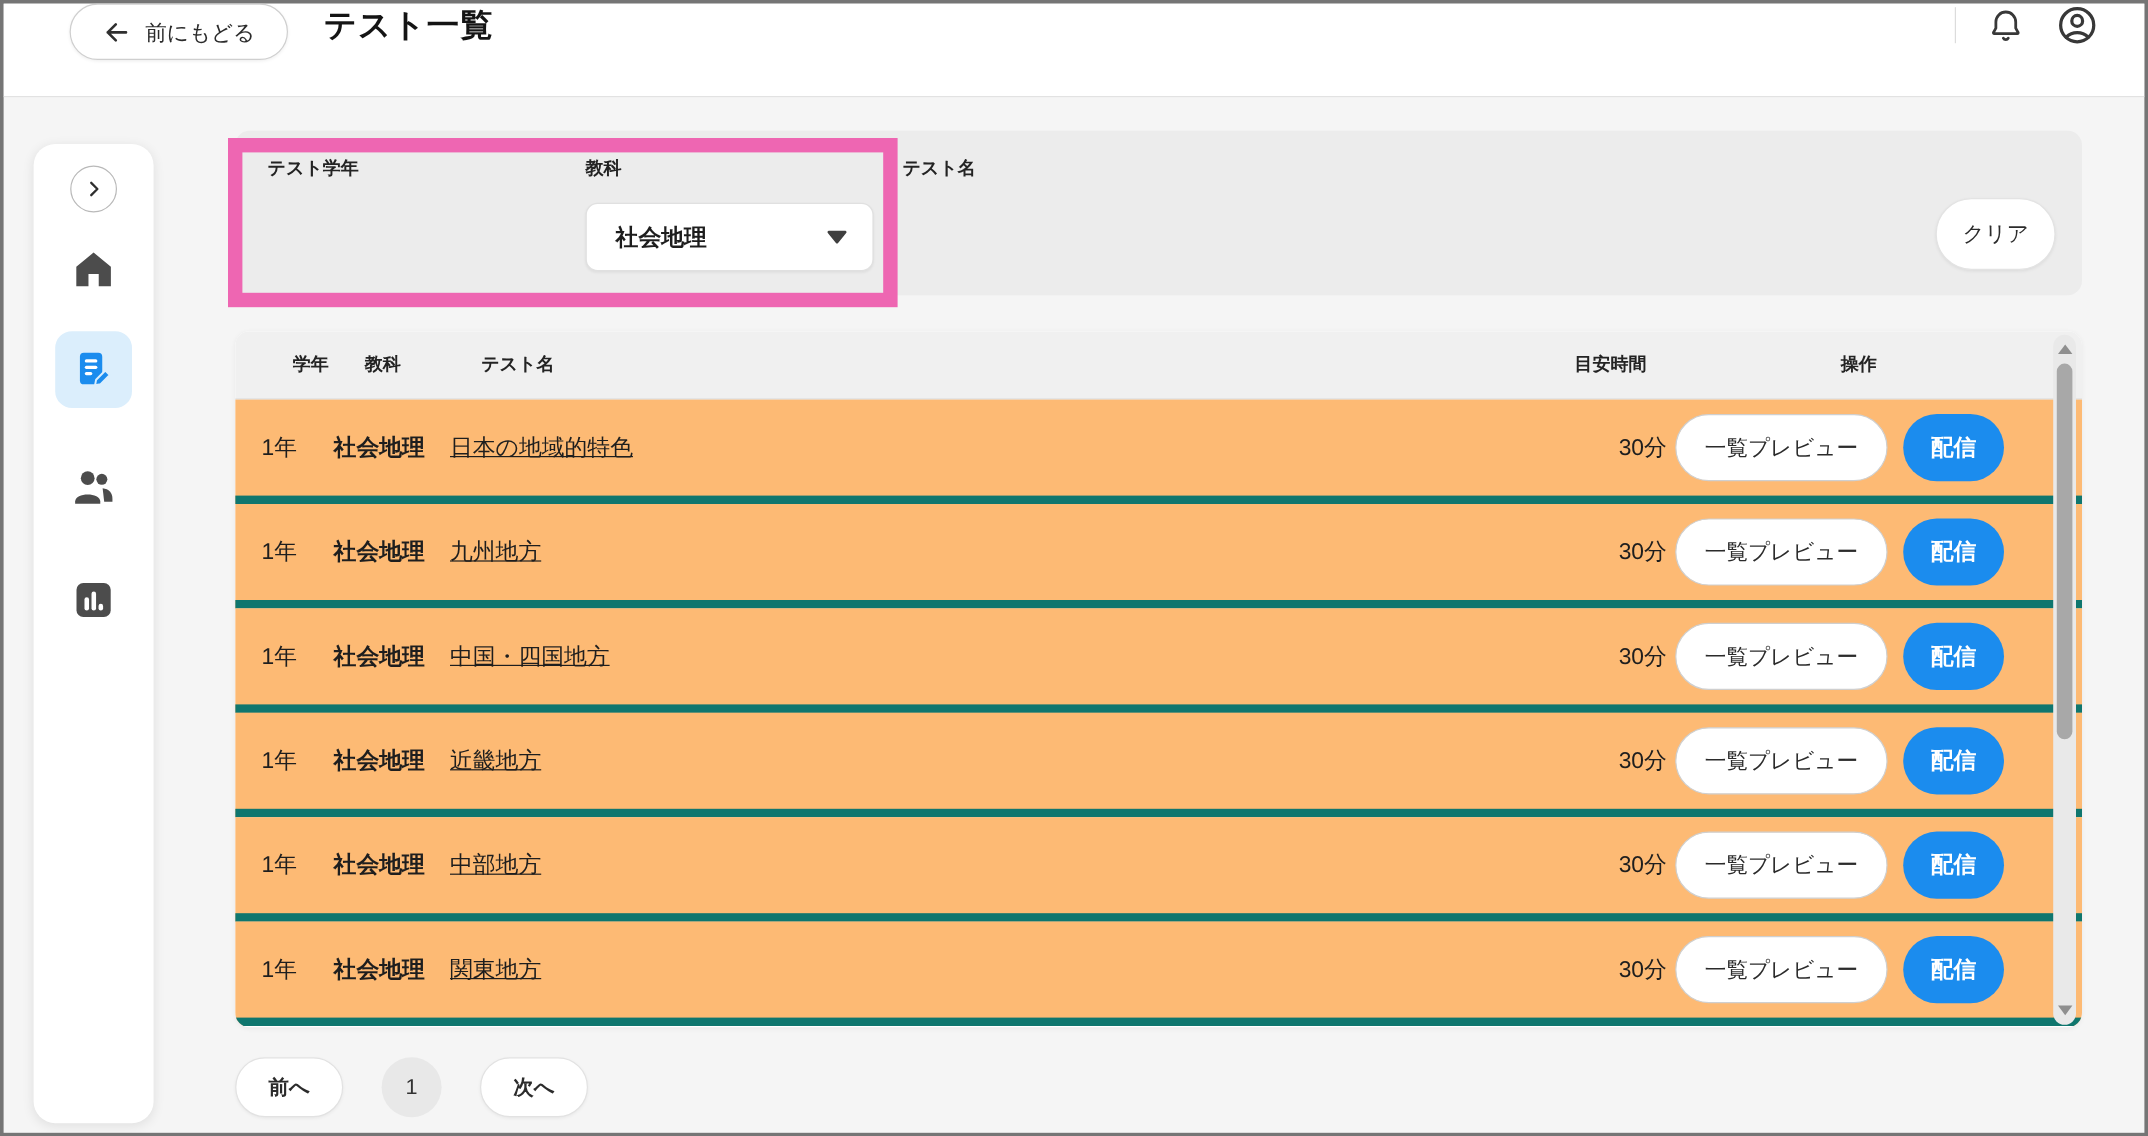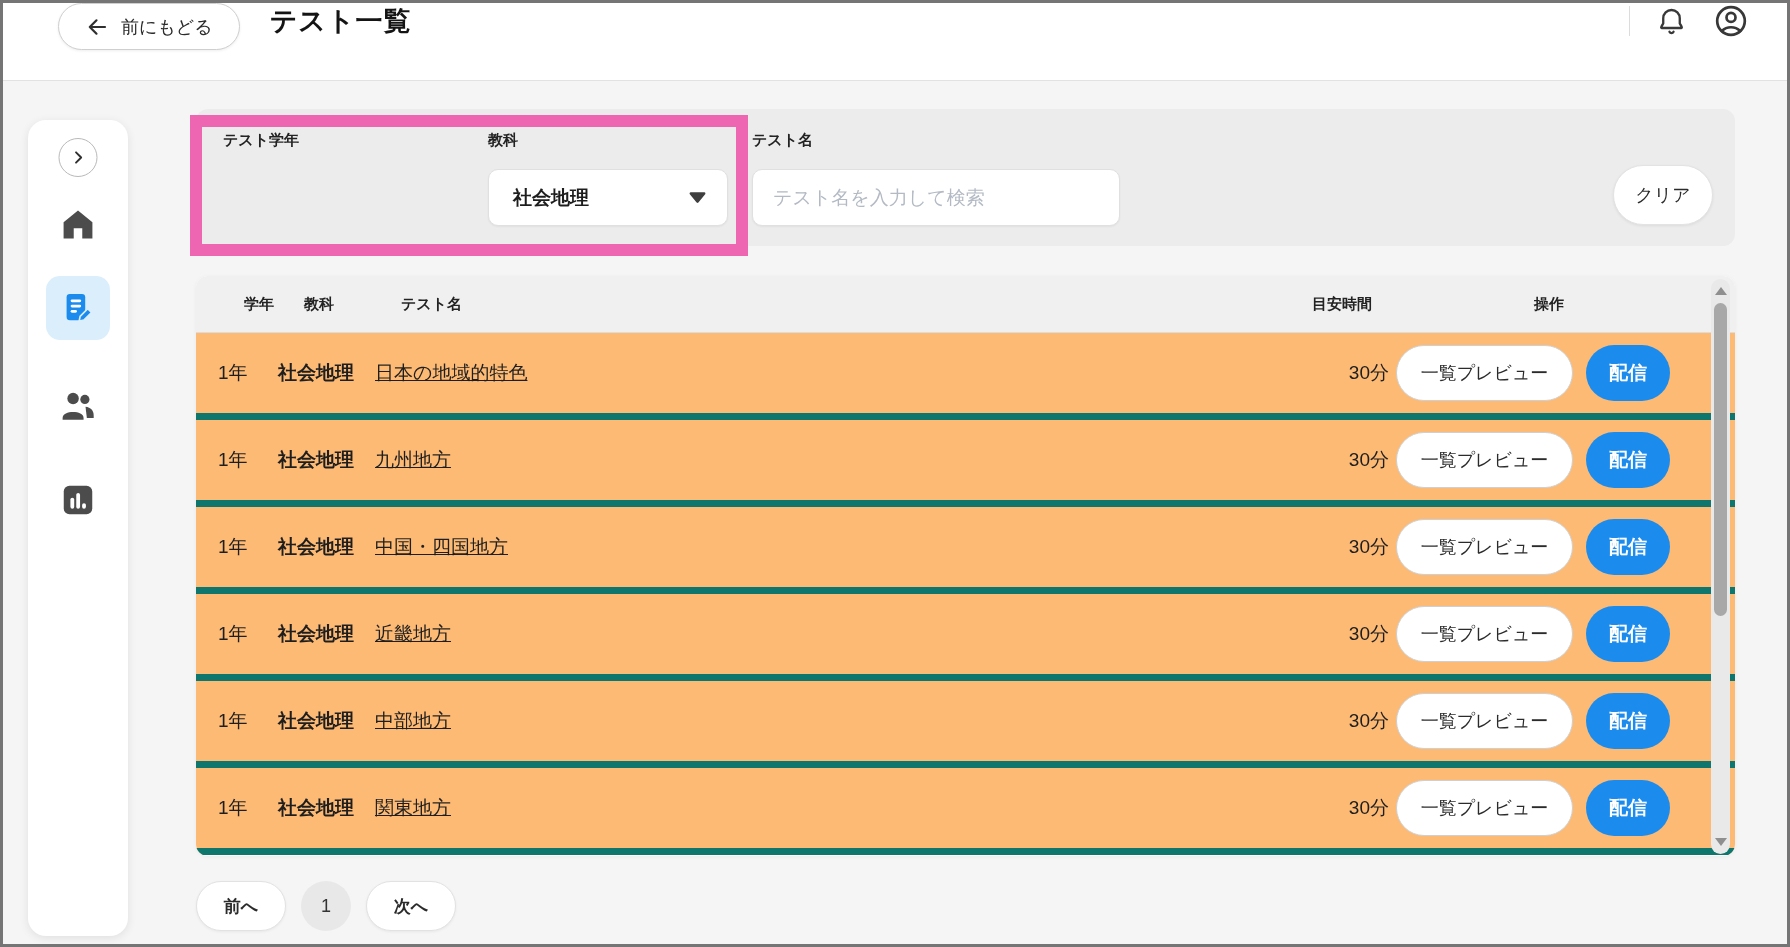--- a/index.html
+++ b/index.html
@@ -102,21 +102,21 @@
   
   .scrollbar {
     position:absolute; top:3px; bottom:2px; right:5px; width:19px;
     background:#e9e9e9; border-radius:10px; z-index:4;
   }
   .sb-arrow { position:absolute; left:50%; transform:translateX(-50%); width:0; height:0; border-left:6px solid transparent; border-right:6px solid transparent; cursor:pointer; }
   .arrow-up { top:8px; border-bottom:8px solid #8f8f8f; }
   .arrow-down { bottom:8px; border-top:8px solid #8f8f8f; }
   .sb-thumb { position:absolute; left:3px; top:24px; width:13px; height:313px; background:#a8a8a8; border-radius:7px; cursor:pointer; }
   
-  .pagination { position:absolute; left:193px; top:878px; display:flex; align-items:center; gap:15px; }
+  .pagination { position:absolute; left:193px; top:878px; display:flex; align-items:center; gap:32px; }
   .pg-btn {
     height:50px; min-width:90px; padding:0 24px;
     background:#fff; border:1px solid #e2e2e2; border-radius:25px;
     font-size:17px; font-weight:bold; color:#2b2b2b; cursor:pointer;
     box-shadow:0 1px 3px rgba(0,0,0,.06); font-family:inherit;
   }
   .pg-current {
     width:50px; height:50px; border-radius:50%; background:#e8e8e8;
     border:none; font-size:18px; color:#333; cursor:pointer;
     display:flex; align-items:center; justify-content:center; font-family:inherit;
@@ -214,21 +214,20 @@
     <div class="f-field f-select sel-subject">
       <span class="val">社会地理</span>
       <span style="display:flex;">
         <svg width="19" height="15" viewBox="0 0 18 14">
             <path d="M2.6 3.2 h12.8 l-6.4 7.8 z" fill="#3f3f3f" stroke="#3f3f3f" stroke-width="2.2" stroke-linejoin="round"></path>
           </svg>
       </span>
     </div>
 
     <div class="f-label lab-name">テスト名</div>
-    <input class="f-field inp-name" type="text" placeholder="テスト名を入力して検索" style="">
 
     <button class="clear-btn">クリア</button>
   </section>
 
   <div class="highlight-box"></div>
 
   <section class="table-card">
     <div class="thead">
       <span class="th th-grade">学年</span>
       <span class="th th-subject">教科</span>

